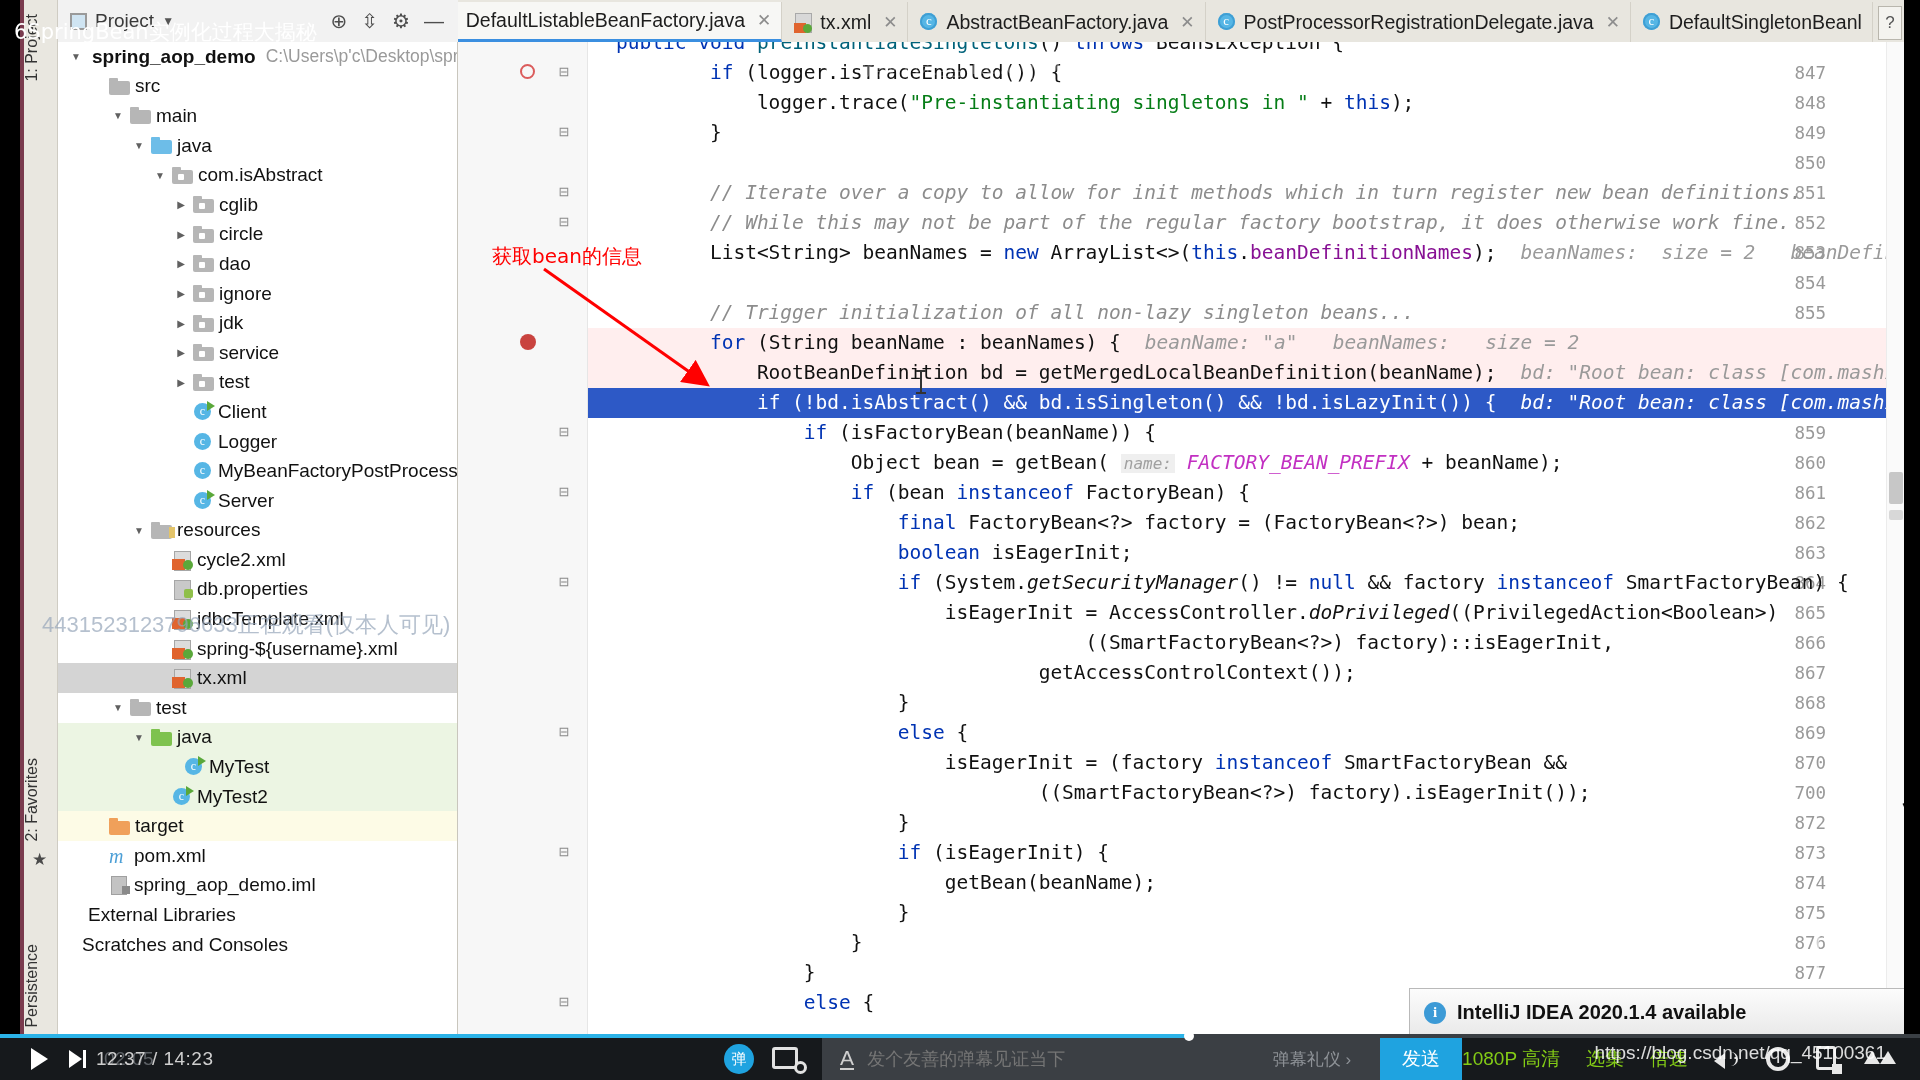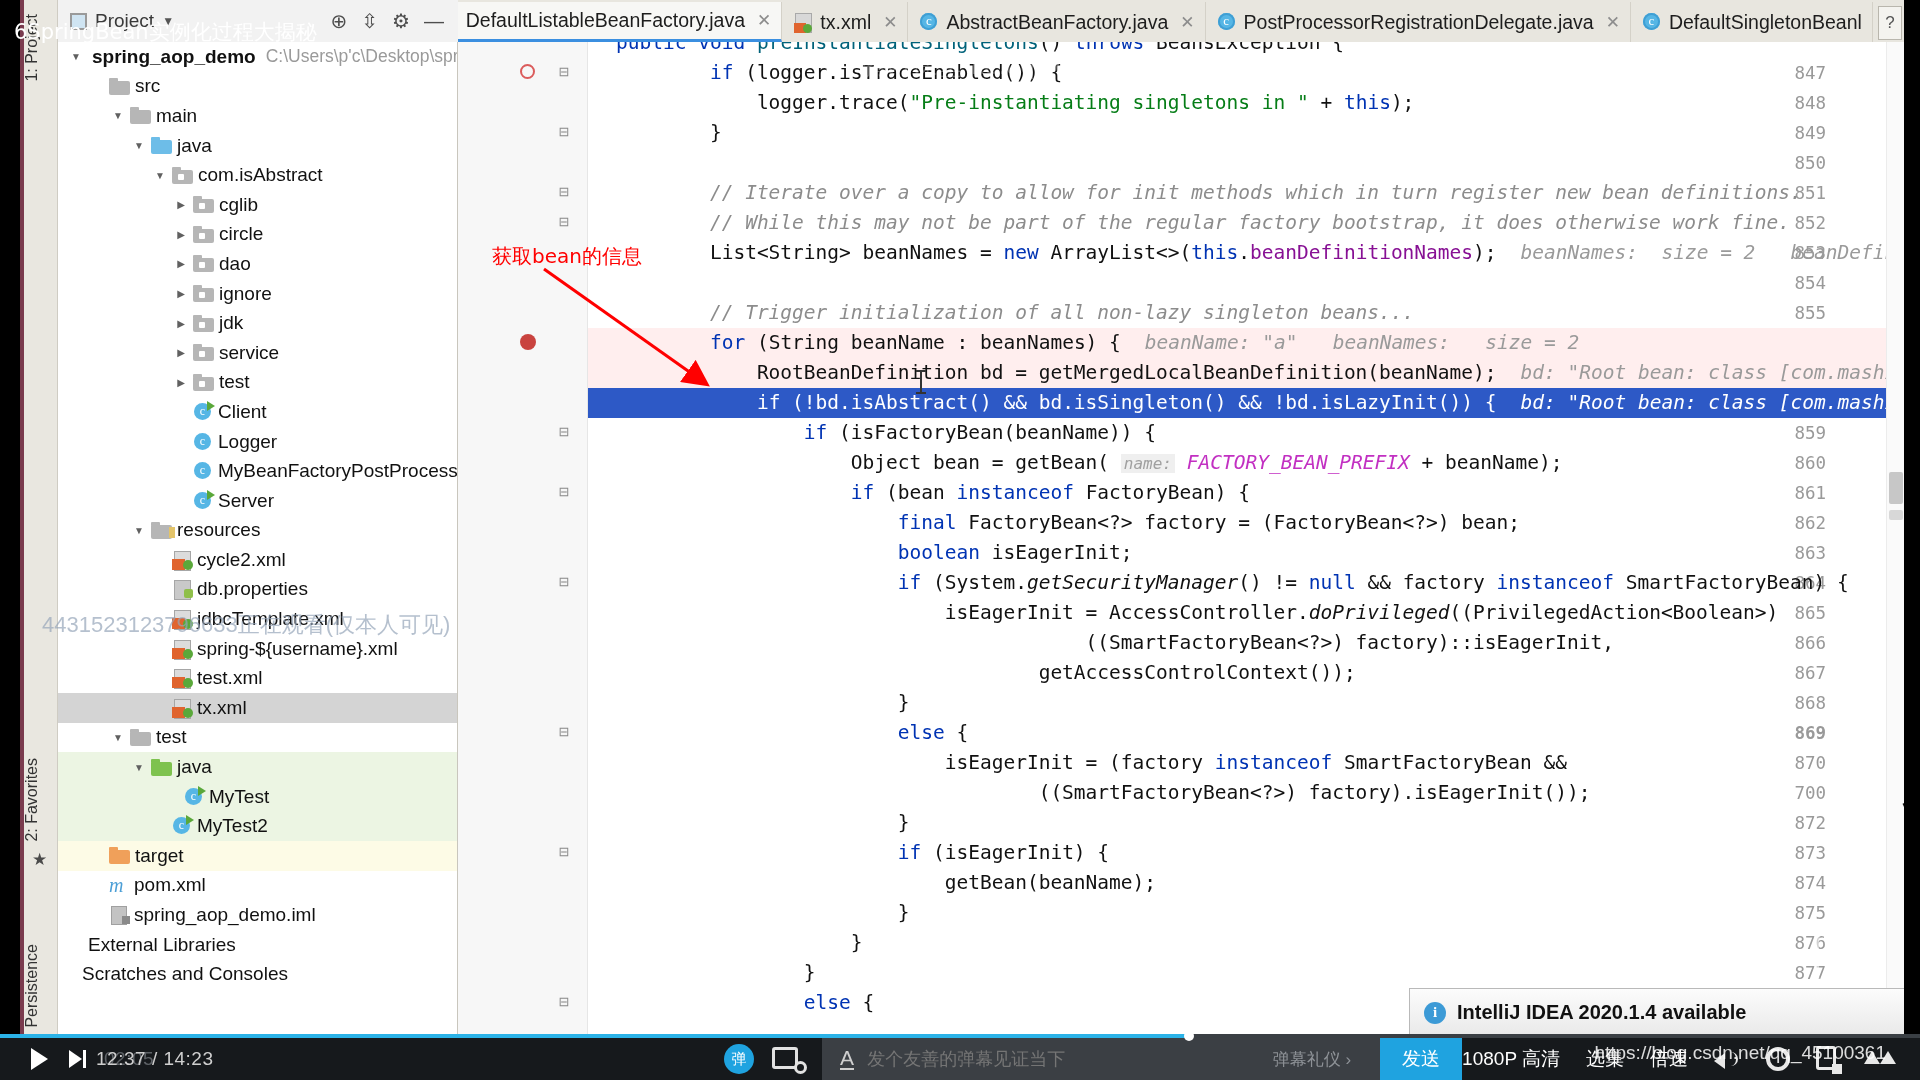--- a/index.html
+++ b/index.html
@@ -237,21 +237,21 @@
   #danmu-settings .gear{position:absolute;right:-1px;bottom:0px;width:13px;height:13px;border-radius:50%;border:3px solid #e2e2e2;background:#16191c;}
   #danmu-input-wrap {
     display:flex; align-items:center; background:#3b3f44; height:42px;
     width:640px; padding-left:18px; gap:13px;
   }
   #danmu-A { font-size:21px; color:#cfcfcf; border-bottom:2px solid #cfcfcf; line-height:20px;}
   #danmu-input { background:transparent; border:none; outline:none; color:#8e9297; font-size:18px; flex:1;}
   #danmu-etiquette { color:#8e9297; font-size:17px; margin:0 16px 0 0; white-space:nowrap;}
   #send-btn { width:82px; height:42px; background:#1fa3e0; color:#fff; display:flex;align-items:center;justify-content:center; font-size:19px;}
   #right-ctrls { display:flex; align-items:center; gap:26px; padding-right:26px; }
-  #right-ctrls .ritem { font-size:19px; color:#ffffff; white-space:nowrap; }
+  #right-ctrls .ritem { font-size:19px; color:#84cc16; white-space:nowrap; }
   #vol-icon{width:26px;height:22px;position:relative;}
   #vol-icon .spk{position:absolute;left:0;top:5px;width:0;height:0;border-right:11px solid #e8e8e8;border-top:8px solid transparent;border-bottom:8px solid transparent;}
   #vol-icon .w1{position:absolute;right:2px;top:4px;width:8px;height:14px;border-right:2px solid #e8e8e8;border-radius:0 8px 8px 0;}
   #gear-icon{width:24px;height:24px;border-radius:50%;border:4px solid #e8e8e8;position:relative;}
   #gear-icon::after{content:"";position:absolute;left:4px;top:4px;width:8px;height:8px;border-radius:50%;background:#16191c;}
   #cast-icon{width:24px;height:26px;position:relative;}
   #cast-icon .o{position:absolute;left:0;top:0;width:20px;height:24px;border:3px solid #e8e8e8;border-radius:3px;}
   #cast-icon .b{position:absolute;right:-2px;bottom:-2px;width:10px;height:10px;background:#e8e8e8;}
   #full-icon{width:28px;height:24px;position:relative;}
   #full-icon .a,#full-icon .b2{position:absolute;width:0;height:0;border-bottom:13px solid #e8e8e8;border-left:8px solid transparent;border-right:8px solid transparent;}
@@ -493,30 +493,20 @@
             </div>
             <div class="node" style="padding-left: 94px;">
               <span class="arrow none">▶</span>
               <span style="display: inline-flex; align-items: center; margin-left: 4px;">
                 <span class="fi xml">
                   <span class="x"></span>
                   <span class="g"></span>
                 </span>
               </span>
               <span class="label">spring-${username}.xml</span>
-            </div>
-            <div class="node" style="padding-left: 94px;">
-              <span class="arrow none">▶</span>
-              <span style="display: inline-flex; align-items: center; margin-left: 4px;">
-                <span class="fi xml">
-                  <span class="x"></span>
-                  <span class="g"></span>
-                </span>
-              </span>
-              <span class="label">test.xml</span>
             </div>
             <div class="node sel" style="padding-left: 94px;">
               <span class="arrow none">▶</span>
               <span style="display: inline-flex; align-items: center; margin-left: 4px;">
                 <span class="fi xml">
                   <span class="x"></span>
                   <span class="g"></span>
                 </span>
               </span>
               <span class="label">tx.xml</span>
@@ -615,21 +605,21 @@
             <div class="lnum" style="top: 436px; line-height: 30px; height: 30px;">861</div>
             <div class="fold" style="top: 442px;">⊟</div>
             <div class="lnum" style="top: 466px; line-height: 30px; height: 30px;">862</div>
             <div class="lnum" style="top: 496px; line-height: 30px; height: 30px;">863</div>
             <div class="lnum" style="top: 526px; line-height: 30px; height: 30px;">864</div>
             <div class="fold" style="top: 532px;">⊟</div>
             <div class="lnum" style="top: 556px; line-height: 30px; height: 30px;">865</div>
             <div class="lnum" style="top: 586px; line-height: 30px; height: 30px;">866</div>
             <div class="lnum" style="top: 616px; line-height: 30px; height: 30px;">867</div>
             <div class="lnum" style="top: 646px; line-height: 30px; height: 30px;">868</div>
-            <div class="lnum" style="top: 676px; line-height: 30px; height: 30px; font-weight: bold;">869</div>
+            <div class="lnum" style="top: 676px; line-height: 30px; height: 30px;">869</div>
             <div class="fold" style="top: 682px;">⊟</div>
             <div class="lnum" style="top: 706px; line-height: 30px; height: 30px;">870</div>
             <div class="lnum" style="top: 736px; line-height: 30px; height: 30px;">700</div>
             <div class="lnum" style="top: 766px; line-height: 30px; height: 30px;">872</div>
             <div class="lnum" style="top: 796px; line-height: 30px; height: 30px;">873</div>
             <div class="fold" style="top: 802px;">⊟</div>
             <div class="lnum" style="top: 826px; line-height: 30px; height: 30px;">874</div>
             <div class="lnum" style="top: 856px; line-height: 30px; height: 30px;">875</div>
             <div class="lnum" style="top: 886px; line-height: 30px; height: 30px;">876</div>
             <div class="lnum" style="top: 916px; line-height: 30px; height: 30px;">877</div>

